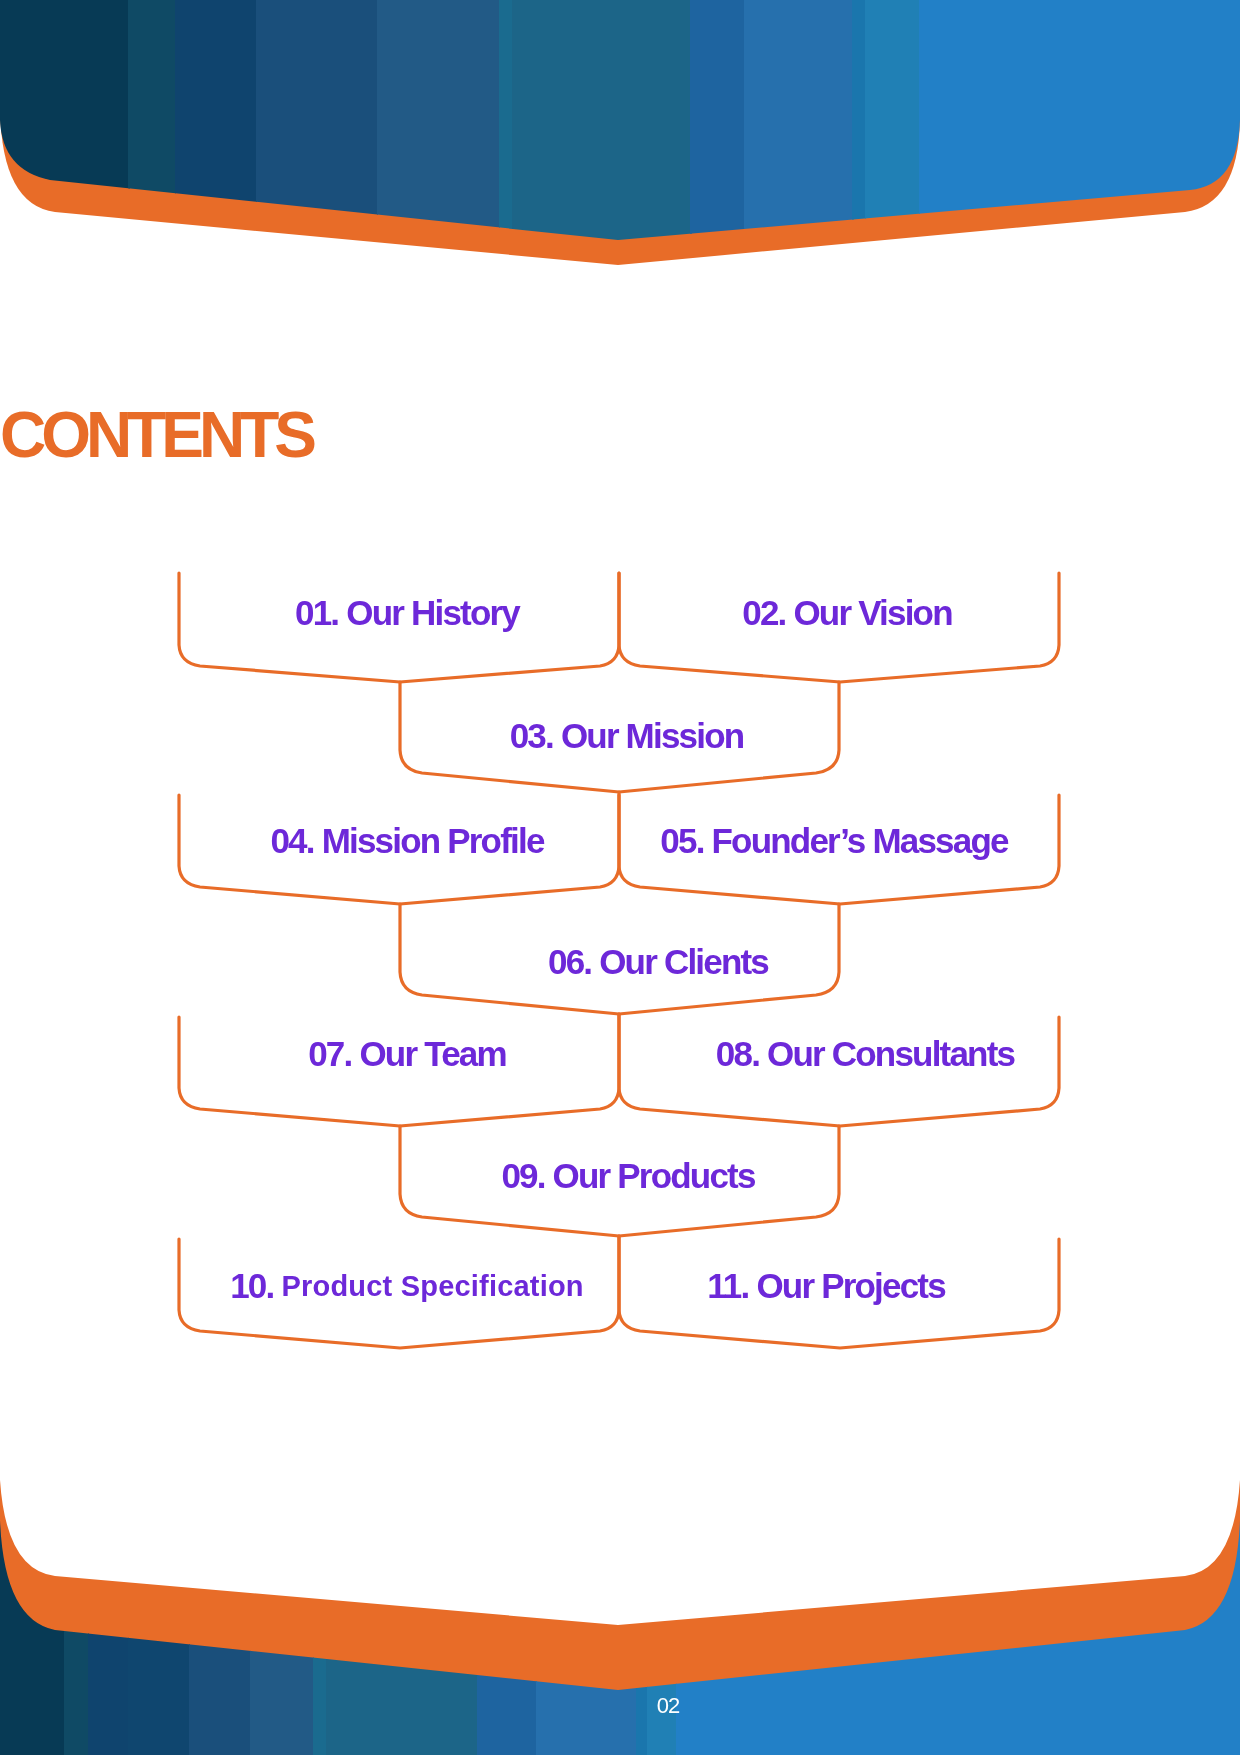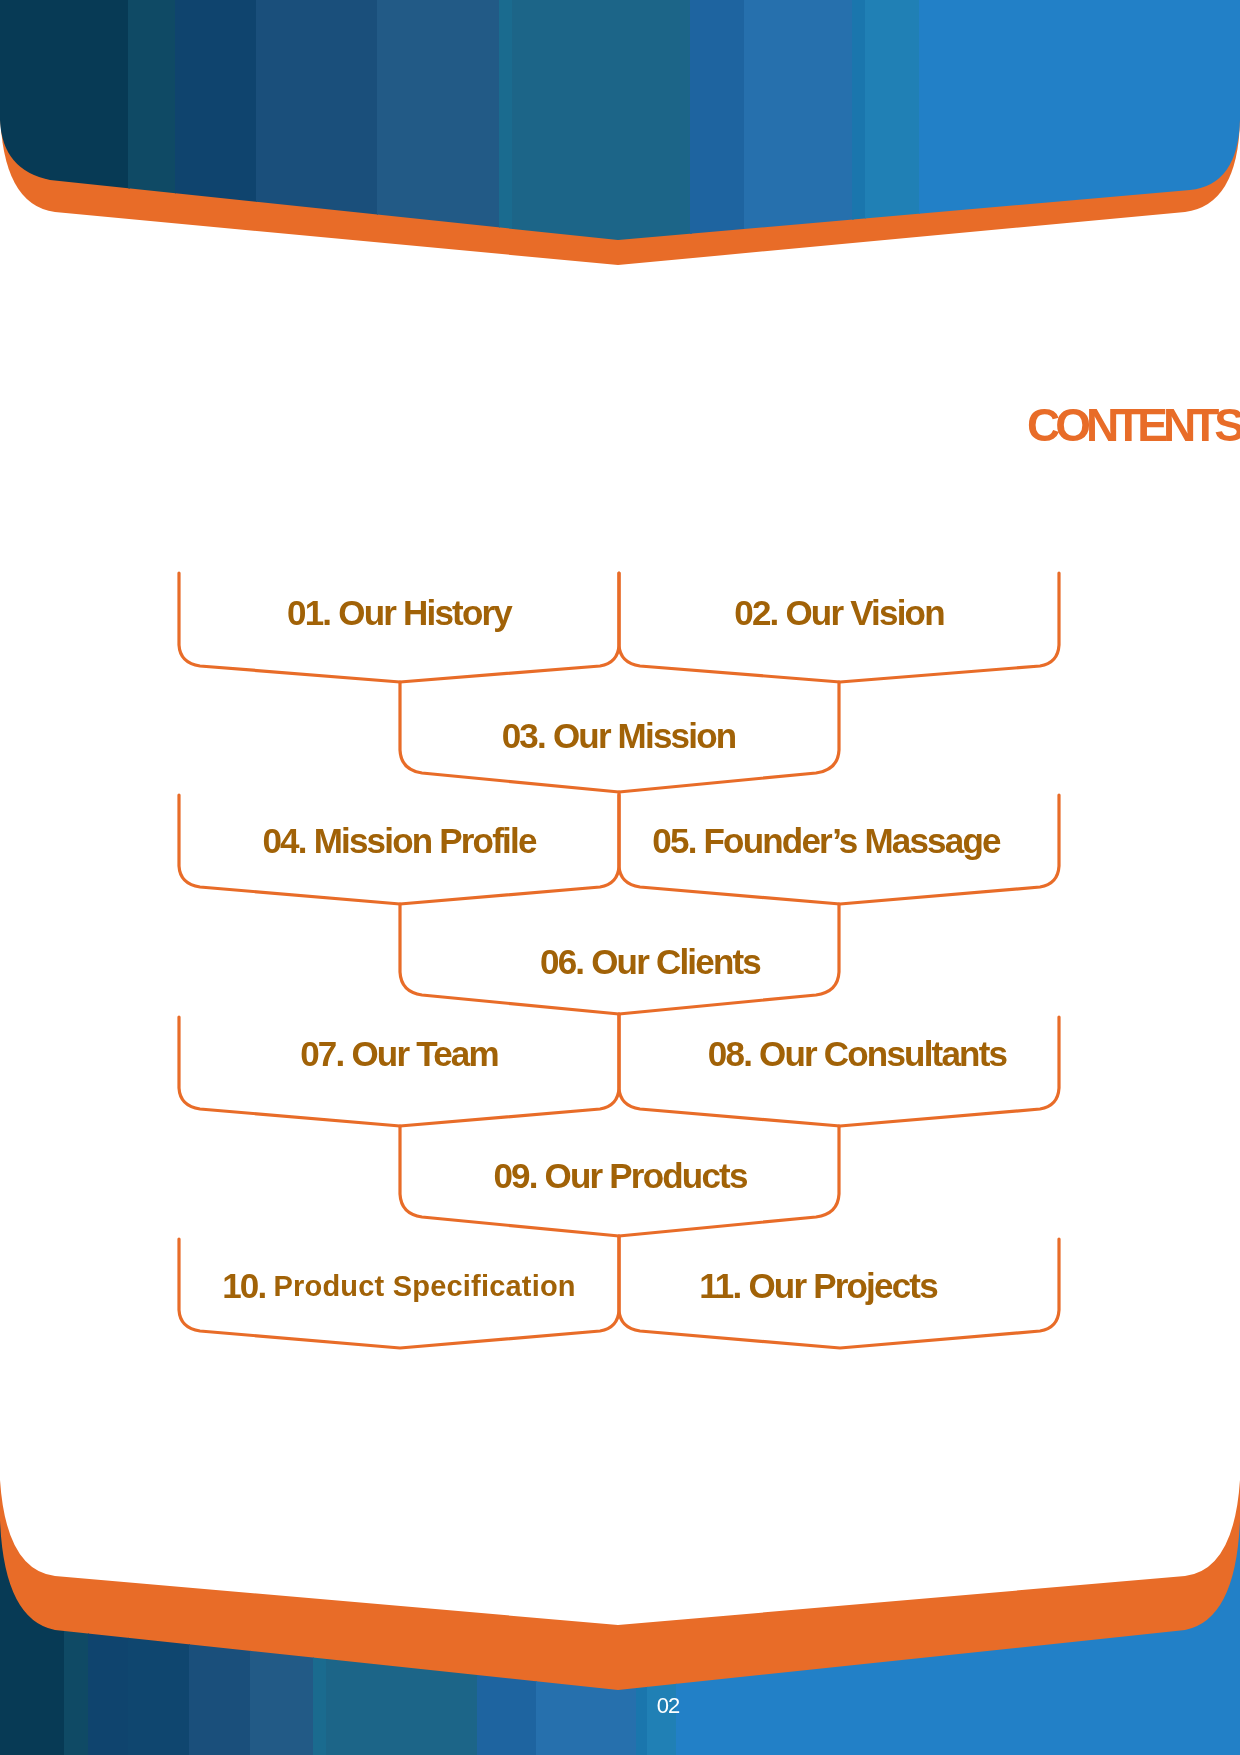--- a/index.html
+++ b/index.html
@@ -1,24 +1,24 @@
 <!DOCTYPE html>
 <html><head>
 <meta charset="utf-8">
 <style>
   html, body { margin: 0; padding: 0; }
   body { width: 1240px; height: 1755px; position: relative; background: #ffffff; overflow: hidden;
          font-family: "Liberation Sans", sans-serif; }
   .layer { position: absolute; left: 0; top: 0; }
-  .title { position: absolute; left: 0; width: 1240px; top: 398px; text-align: right;
-           font-family: "Liberation Sans", sans-serif; font-weight: bold; font-size: 46px;
+  .title { position: absolute; left: 0; width: 1240px; top: 398px; text-align: left;
+           font-family: "Liberation Sans", sans-serif; font-weight: bold; font-size: 64px;
            letter-spacing: -5px; color: #e86c28; }
   .item { position: absolute; height: 60px; display: flex; align-items: center; justify-content: center;
           font-family: "Liberation Sans", sans-serif; font-weight: bold; font-size: 35px; letter-spacing: -1.8px;
-          color: #a16207; white-space: nowrap; cursor: pointer; }
+          color: #6d28d9; white-space: nowrap; cursor: pointer; margin-left: 8px; }
   .item .small { font-size: 29px; letter-spacing: 0.2px; margin-left: 8px; }
   .pagenum { position: absolute; left: 0; width: 1240px; top: 1693px; text-align: center;
              font-family: "Liberation Sans", sans-serif; font-size: 22px; color: #ffffff; letter-spacing: -1px; margin-left: 48px; }
 </style>
 </head>
 <body>
 
 <svg class="layer" width="1240" height="280" viewBox="0 0 1240 280">
   <defs>
     <clipPath id="topClip">

